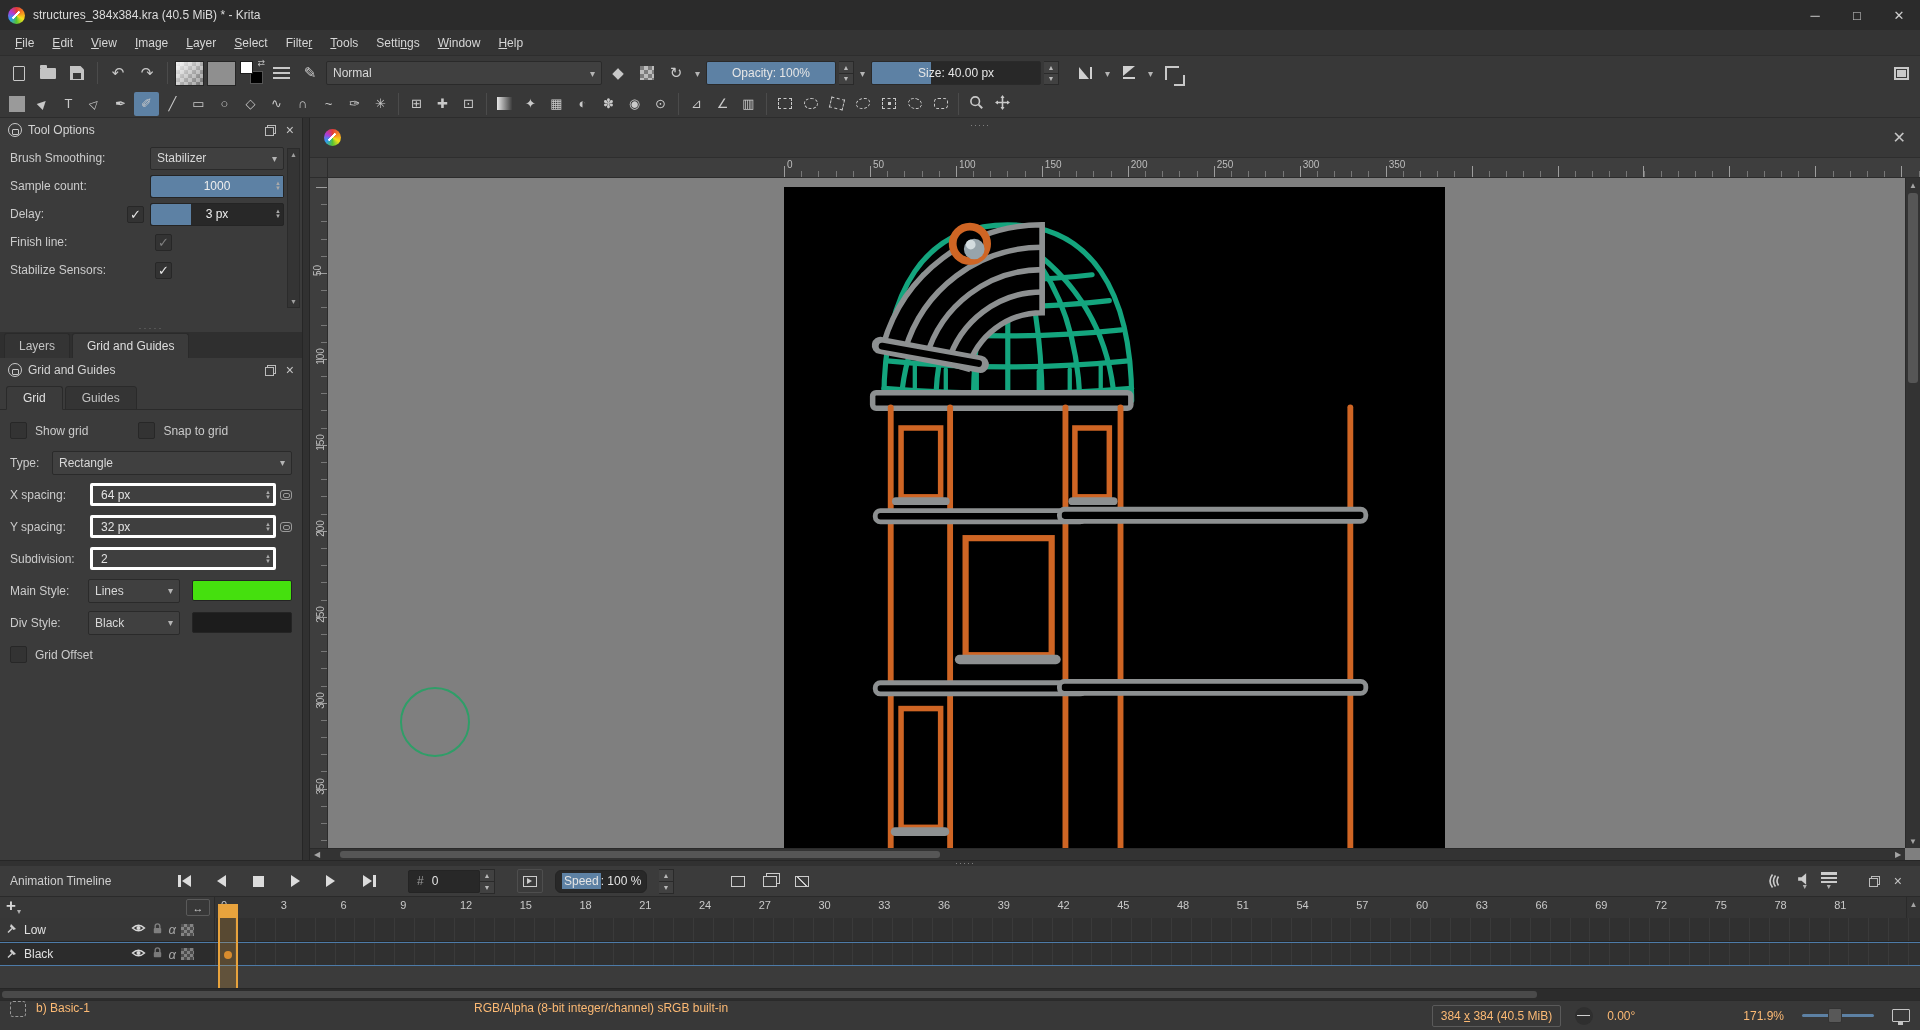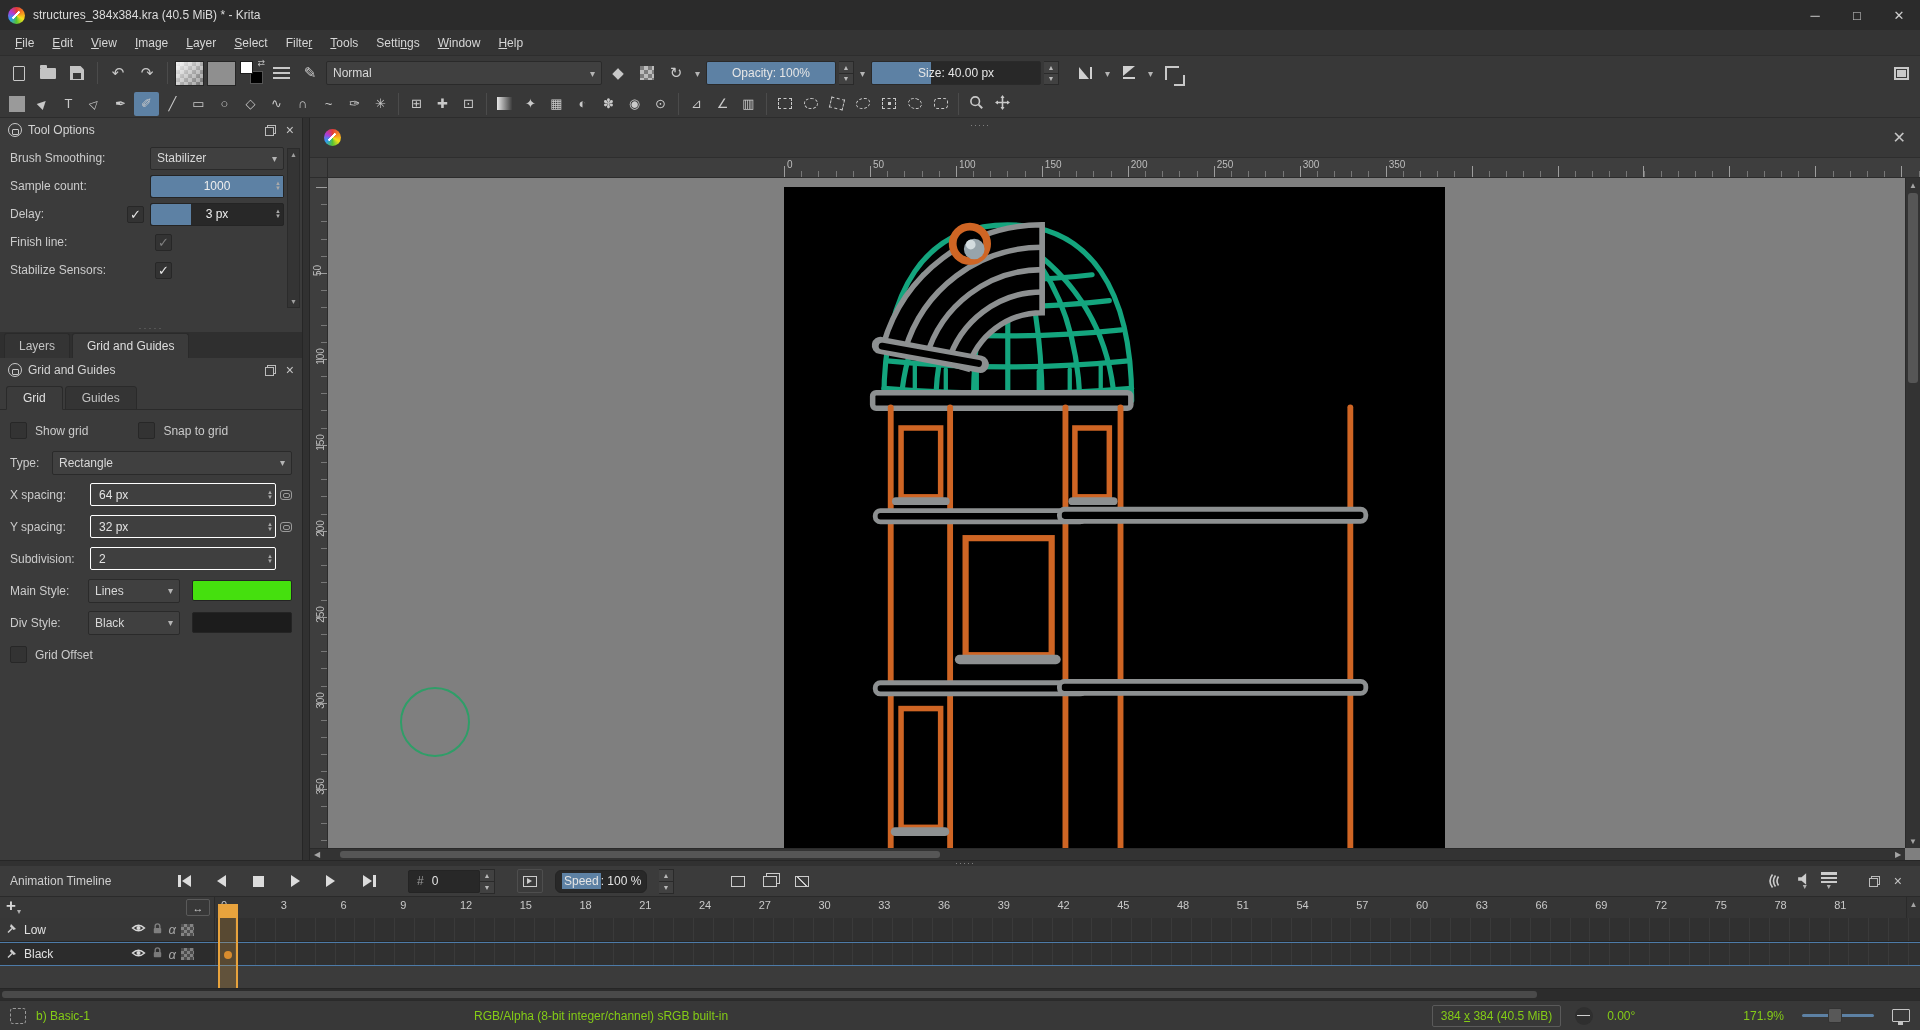--- a/index.html
+++ b/index.html
@@ -101,21 +101,21 @@
 .hsplit{height:8px;display:flex;align-items:center;justify-content:center;color:#777;font-size:9px;letter-spacing:2px;line-height:0}
 .dtabs{height:26px;display:flex;align-items:flex-end;background:var(--tabbar);padding-left:4px;gap:2px}
 .dtab{padding:5px 14px;background:#343434;border:1px solid #2a2a2a;border-bottom:none;border-radius:3px 3px 0 0;color:#c3c3c3}
 .dtab.active{background:var(--panel);color:#dedede}
 .subtabs{display:flex;padding:4px 0 0 6px;gap:2px}
 .stab{padding:4px 16px;border:1px solid #2a2a2a;border-radius:3px 3px 0 0;background:#343434;color:#c3c3c3}
 .stab.active{background:var(--panel);border-bottom-color:var(--panel);color:#e0e0e0}
 .subtabline{height:1px;background:#2a2a2a;margin-top:-1px}
 .grow{display:flex;align-items:center;margin:9px 10px;height:23px}
 .grow label{color:#cbcbcb}
-.spinbox{position:relative;height:23px;background:#3f3f3f;border:1px solid #ffffff;border-radius:2px;display:flex;align-items:center;padding:0 16px 0 8px;color:#e2e2e2}
+.spinbox{position:relative;height:23px;background:#3f3f3f;border:3px solid #ffffff;border-radius:2px;display:flex;align-items:center;padding:0 16px 0 8px;color:#e2e2e2}
 .spinbox .tick{position:absolute;right:2px;top:0;bottom:0;display:flex;flex-direction:column;justify-content:center;font-size:6px;color:#aaa;line-height:5px}
 .chain{width:12px;height:10px;margin-left:4px;border:1.5px solid #9a9a9a;border-radius:3px;position:relative}
 .chain::after{content:"";position:absolute;left:2px;top:2px;width:5px;height:3px;border:1.5px solid #9a9a9a;border-radius:2px}
 .colorbtn{height:21px;border:1px solid #242424;border-radius:2px}
 
 .canvascol{flex:1;display:flex;flex-direction:column;min-width:0;background:var(--chrome)}
 .subtitle{height:40px;display:flex;align-items:center;padding:0 14px;position:relative;border-bottom:1px solid #2e2e2e}
 .subtitle .doctitle{position:absolute;left:0;right:0;text-align:center;color:#d2d2d2}
 .subtitle .xclose{margin-left:auto;z-index:2;font-size:16px}
 .dots{position:absolute;top:2px;left:660px;color:#8a8a8a;font-size:9px;letter-spacing:1px}
@@ -184,21 +184,21 @@
 .tlrow .frames{flex:1;background:repeating-linear-gradient(90deg,#3a3a3a 0 1px,var(--framesbg) 1px 19.92px)}
 .rowicons{display:flex;align-items:center;gap:5px;margin-right:14px}
 .alpha-ico{color:#a9a9a9;font-size:13px;font-style:italic}
 .checker-ico{width:13px;height:12px;background:repeating-conic-gradient(#aeaeae 0 25%,#5d5d5d 0 50%) 0 0/6px 6px;opacity:.65}
 .playheadcol{position:absolute;top:0;bottom:0;left:218px;width:20px;background:rgba(232,163,61,.22);border-left:2px solid var(--playhead);border-right:2px solid var(--playhead);z-index:3}
 .phruler{position:absolute;left:218px;top:7px;bottom:0;width:20px;background:var(--playhead);z-index:2}
 .kfdot{position:absolute;left:224px;top:8px;width:8px;height:8px;border-radius:50%;background:#d88c2e;z-index:4}
 .tlhscroll{height:12px;background:#2c2c2c;border-top:1px solid #262626;position:relative}
 .tlhscroll .thumb{position:absolute;left:2px;top:2px;bottom:2px;width:1535px;background:#4a4a4a;border-radius:3px}
 
-.statusbar{height:30px;background:var(--chrome);border-top:1px solid #2a2a2a;display:flex;align-items:center;padding:0 10px;position:relative;flex:0 0 auto;color:#84cc16}
+.statusbar{height:30px;background:var(--chrome);border-top:1px solid #2a2a2a;display:flex;padding:0 10px;position:relative;flex:0 0 auto;color:#fdba74}
 .sel-ind{width:16px;height:16px;border:1.5px dashed #9a9a9a;border-radius:3px;margin-right:10px}
 .cprofile{position:absolute;left:474px}
 .sbright{margin-left:auto;display:flex;align-items:center;gap:14px}
 .dimbox{border:1px solid #5a5a5a;border-radius:2px;padding:3px 8px}
 .dimbox u{text-decoration:underline}
 .compass{width:18px;height:18px;border-radius:50%;background:#2f2f2f;position:relative}
 .compass::after{content:"";position:absolute;left:2px;top:8px;width:13px;height:1.5px;background:#cfcfcf}
 .zslider{width:72px;height:3px;background:#5d81a4;border-radius:2px;position:relative;margin:0 4px}
 .zslider .zthumb{position:absolute;left:26px;top:-6px;width:14px;height:15px;background:#585858;border:1px solid #333;border-radius:2px}
 .ico-monitor{width:18px;height:13px;border:1.5px solid #c4c4c4;border-radius:1px;position:relative}

